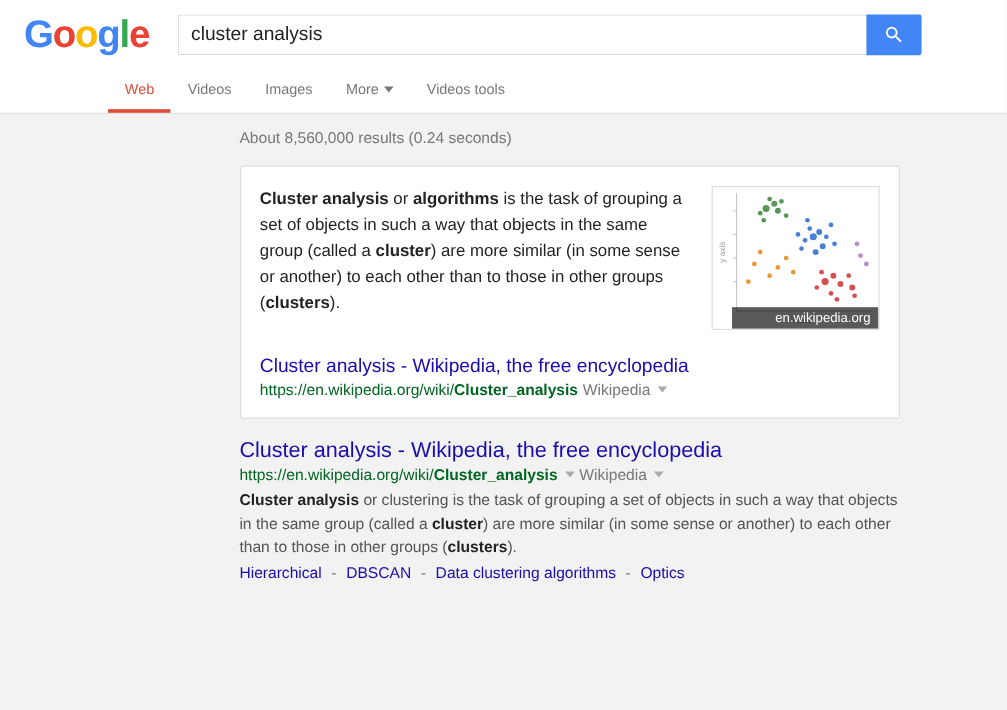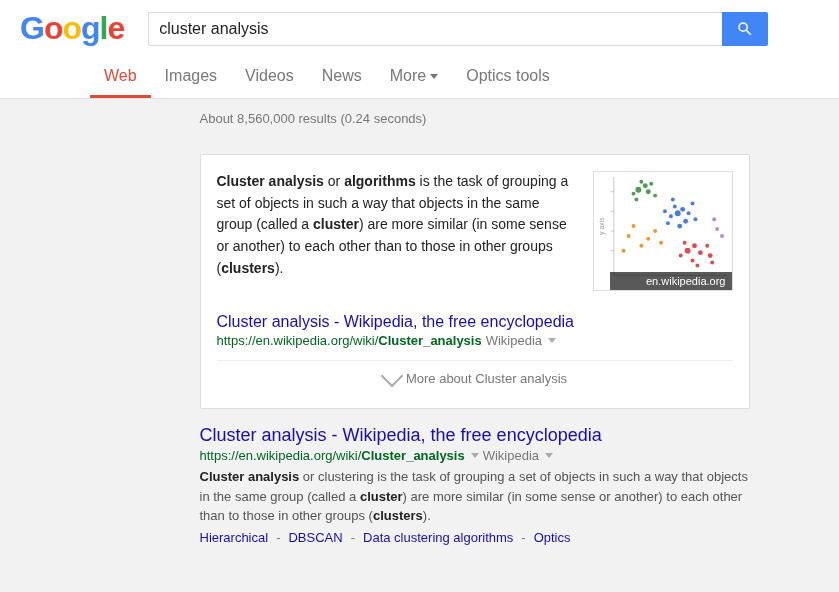--- a/index.html
+++ b/index.html
@@ -68,21 +68,21 @@
       fill: white;
     }
     #nav-tabs {
       display: flex;
       align-items: center;
       gap: 0;
       padding-left: 70px;
     }
     .nav-tab {
       padding: 10px 14px;
-      font-size: 16px;
+      font-size: 12px;
       color: #777;
       cursor: pointer;
       text-decoration: none;
       border-bottom: 3px solid transparent;
       display: flex;
       align-items: center;
       gap: 2px;
     }
     .nav-tab.active {
       color: #dd4b39;
@@ -90,21 +90,21 @@
     }
 
     #main {
       max-width: 700px;
       margin: 0 auto;
       padding: 12px 20px 20px 20px;
     }
     #results-count {
       color: #777;
       font-size: 13px;
-      margin-bottom: 28px;
+      margin-bottom: 16px;
       padding-left: 110px;
     }
 
     
     #featured-box {
       background: #fff;
       border: 1px solid #ddd;
       border-radius: 2px;
       padding: 16px;
       margin-bottom: 16px;
@@ -292,25 +292,24 @@
       <input id="search-input" type="text" value="cluster analysis" style="">
       <button id="search-button">
         <svg viewBox="0 0 24 24">
           <path d="M15.5 14h-.79l-.28-.27A6.471 6.471 0 0 0 16 9.5 6.5 6.5 0 1 0 9.5 16c1.61 0 3.09-.59 4.23-1.57l.27.28v.79l5 4.99L20.49 19l-4.99-5zm-6 0C7.01 14 5 11.99 5 9.5S7.01 5 9.5 5 14 7.01 14 9.5 11.99 14 9.5 14z"></path>
         </svg>
       </button>
     </div>
   </div>
   <div id="nav-tabs">
     <a class="nav-tab active" href="#">Web</a>
+    <a class="nav-tab" href="#">Videos</a>
     <a class="nav-tab" href="#">Images</a>
-    <a class="nav-tab" href="#">Videos</a>
-    <a class="nav-tab" href="#">News</a>
     <a class="nav-tab" href="#">More <span class="dropdown-caret"></span></a>
-    <a class="nav-tab" href="#">Optics tools</a>
+    <a class="nav-tab" href="#">Videos tools</a>
   </div>
 </div>
 
 <div id="main">
   <div id="results-count">About 8,560,000 results (0.24 seconds)</div>
 
   <div id="featured-box">
     <div id="featured-inner">
       <div id="featured-text">
         <span><b>Cluster analysis</b> or <b>algorithms</b> is the task of grouping a set of objects in such a way that objects in the same group (called a <b>cluster</b>) are more similar (in some sense or another) to each other than to those in other groups (<b>clusters</b>).</span>
@@ -382,24 +381,20 @@
       </div>
     </div>
     <div id="featured-link">
       <a href="#">Cluster analysis - Wikipedia, the free encyclopedia</a>
       <div id="featured-link-url">
         <span class="url">https://en.wikipedia.org/wiki/<b>Cluster_analysis</b></span>
         <span class="wiki">Wikipedia</span>
         <span class="dropdown-caret" style="border-top-color:#aaa;"></span>
       </div>
     </div>
-    <div id="more-about">
-      <span class="chevron-down"></span>
-      <span>More about Cluster analysis</span>
-    </div>
   </div>
 
 
   <div class="result">
     <a class="result-title" href="#">Cluster analysis - Wikipedia, the free encyclopedia</a>
     <div class="result-url">
       <span class="url-text">https://en.wikipedia.org/wiki/<b>Cluster_analysis</b></span>
       <span class="dropdown-caret" style="border-top-color:#aaa;"></span>
       <span class="wiki-label">Wikipedia</span>
       <span class="dropdown-caret" style="border-top-color:#aaa;"></span>

